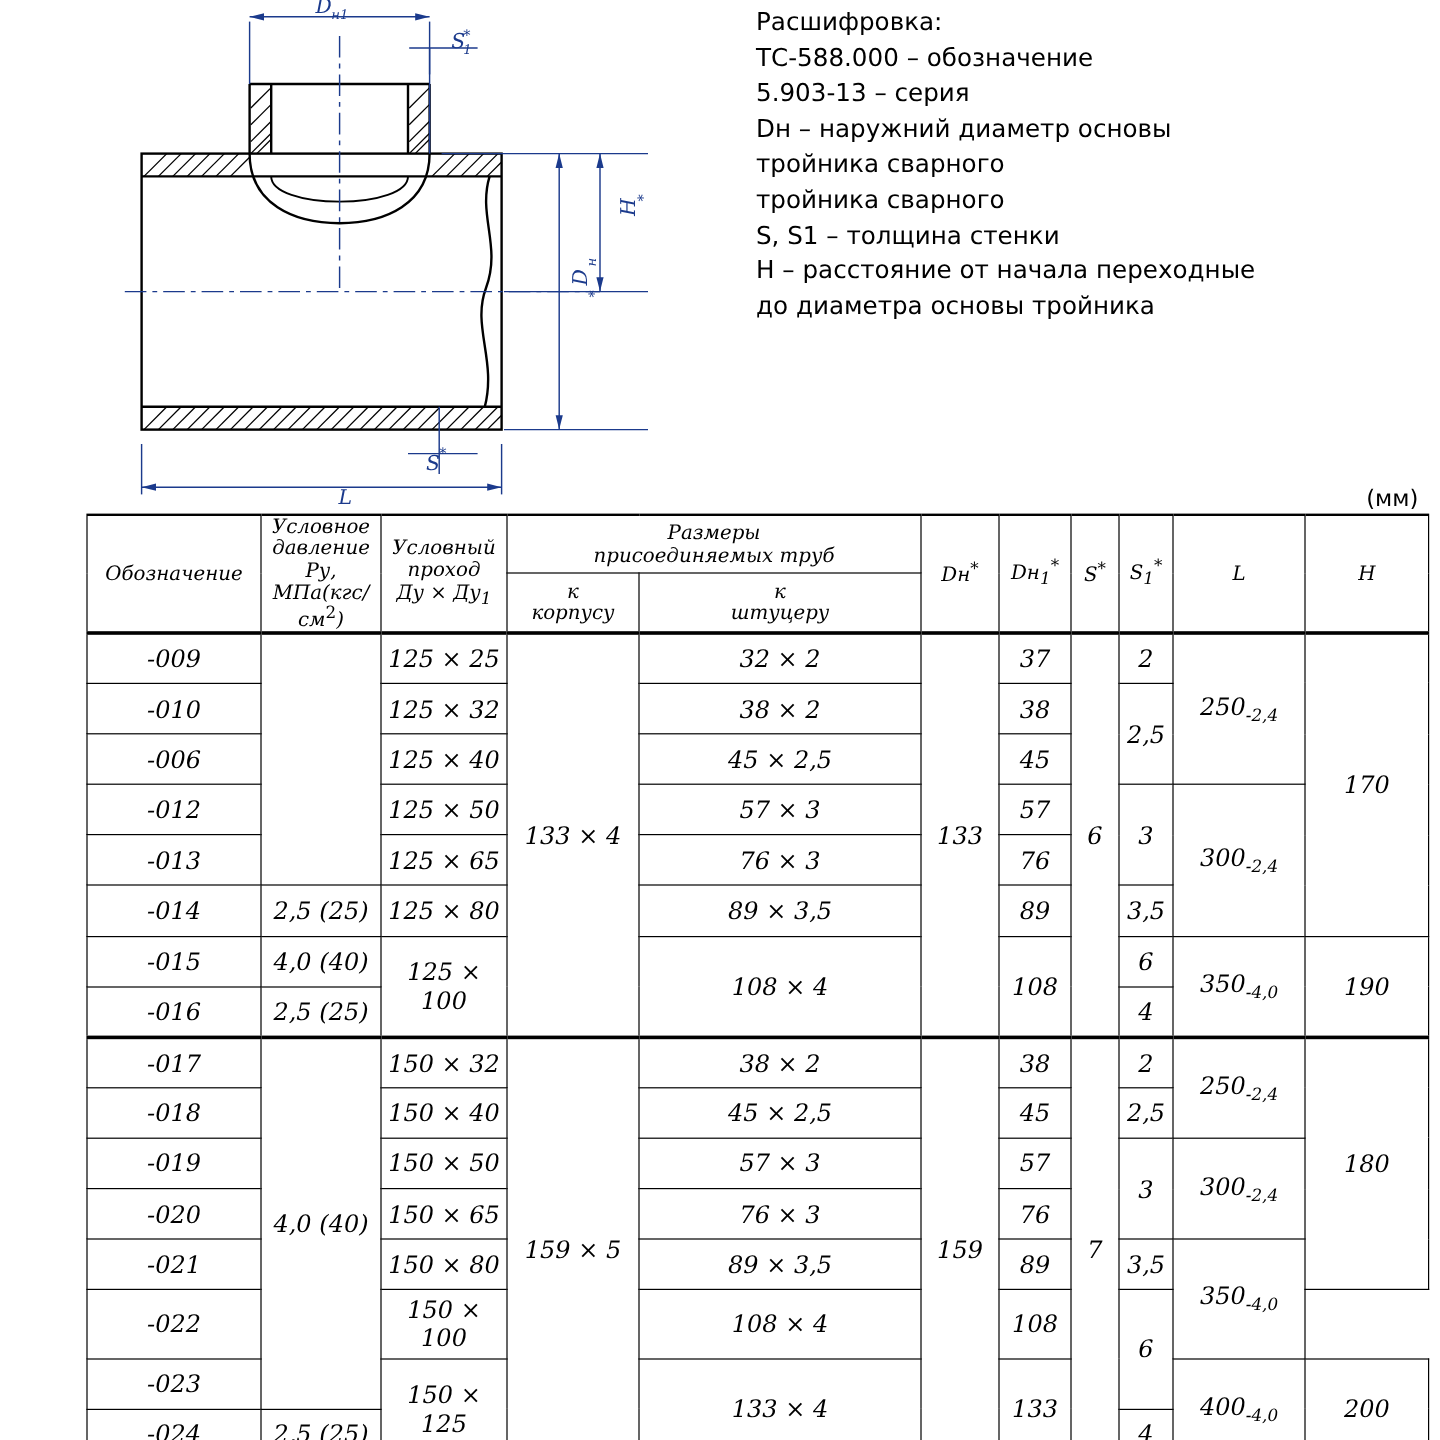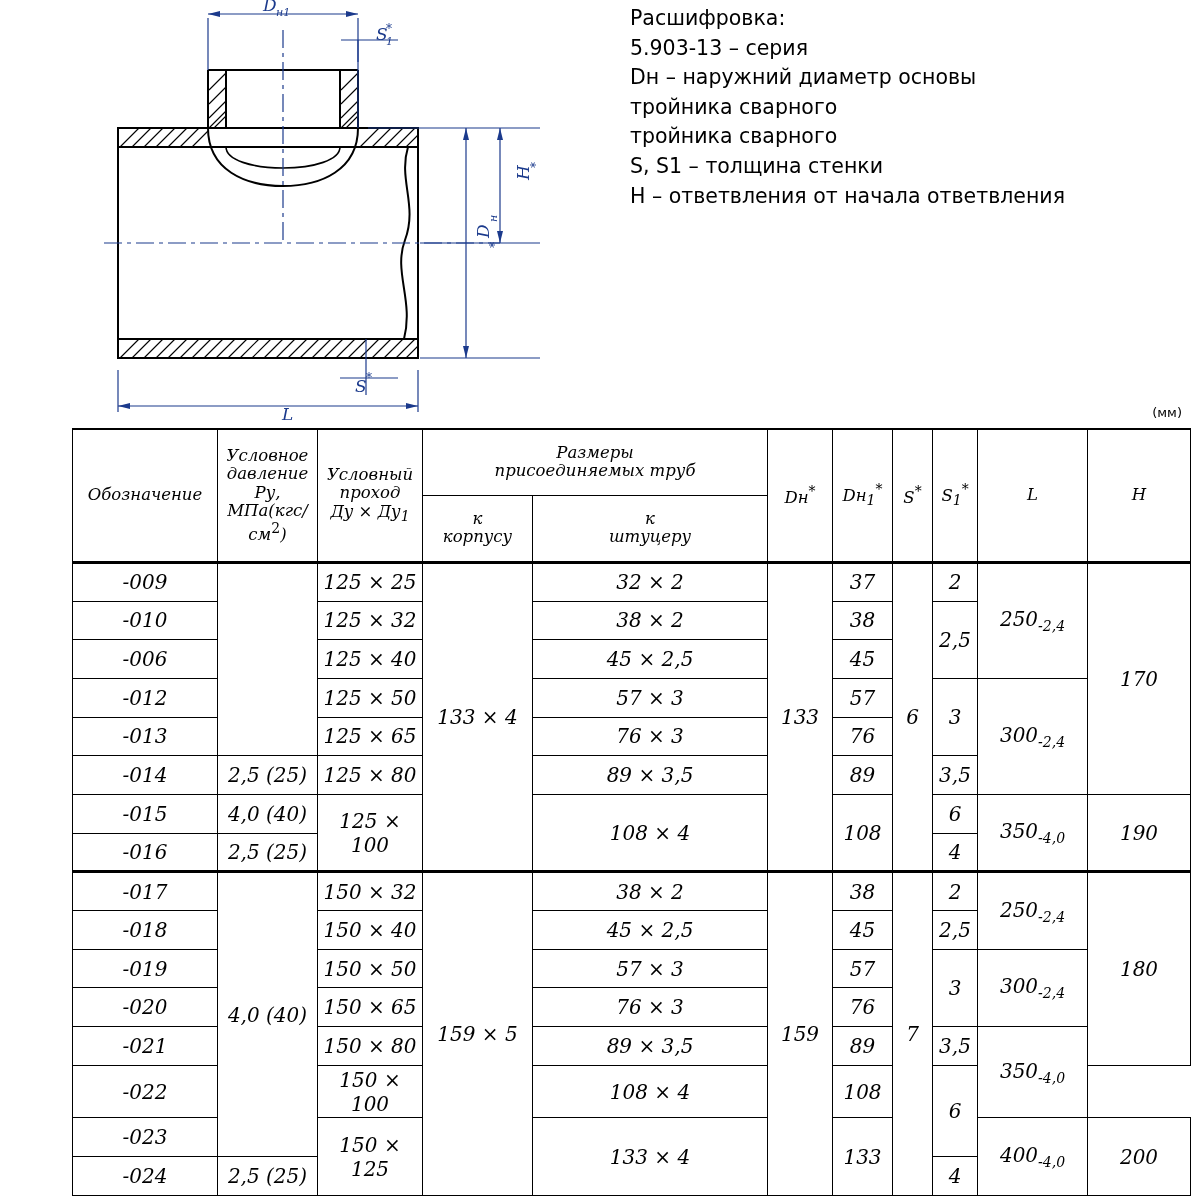--- a/index.html
+++ b/index.html
@@ -17,21 +17,21 @@
   .drawing{position:absolute;left:0;top:0;width:620px;height:420px;}
   .legend{position:absolute;left:630px;top:4px;width:560px;}
   .legend div{
     font-family:"DejaVu Sans", sans-serif;
     font-size:20.5px;
     line-height:29.6px;
     white-space:nowrap;
   }
   .units{
     position:absolute;right:18px;top:405px;
-    font-size:13px;
+    font-size:19px;
   }
 
   
   .tbl{
     position:absolute;left:72px;top:428px;
     width:1118px;height:768px;
     border-collapse:collapse;
     table-layout:fixed;
   }
   .tbl td,.tbl th{
@@ -40,21 +40,21 @@
     text-align:center;
     vertical-align:middle;
     font-family:"DejaVu Serif", serif;
     font-style:italic;
     font-size:20px;
     color:#000;
   }
   .tbl thead td{
     font-size:16.5px;
     line-height:1.12;
-    padding:14px 1px;
+    padding:0 1px;
   }
   .tbl thead tr:first-child td{border-top:2.6px solid #000;}
   .hdr-sep{border-bottom:3px solid #000 !important;}
   .thick-top{border-top:3px solid #000 !important;}
   .sub{font-size:14px;vertical-align:sub;font-style:italic;}
   .sup{font-size:14px;vertical-align:super;font-style:normal;}
 </style>
 </head>
 <body>
 
@@ -188,26 +188,28 @@
         <text x="499" y="248" font-size="12" font-style="normal" transform="rotate(-90 499 248)">*</text>
         <text x="355" y="392" font-size="17">S</text>
         <text x="366" y="382" font-size="12" font-style="normal">*</text>
         <text x="282" y="420" font-size="17">L</text>
       </g>
     </svg>
   </div>
 
   <div class="legend">
     <div>Расшифровка:</div>
+    <div>ТС-588.000 – обозначение</div>
     <div>5.903-13 – серия</div>
     <div>Dн – наружний диаметр основы</div>
     <div>тройника сварного</div>
     <div>тройника сварного</div>
     <div>S, S1 – толщина стенки</div>
-    <div>H – ответвления от начала ответвления</div>
+    <div>H – расстояние от начала переходные</div>
+    <div>до диаметра основы тройника</div>
   </div>
 
   <div class="units">(мм)</div>
 
   <table class="tbl">
     <colgroup>
       <col style="width:145px">
       <col style="width:100px">
       <col style="width:105px">
       <col style="width:110px">

